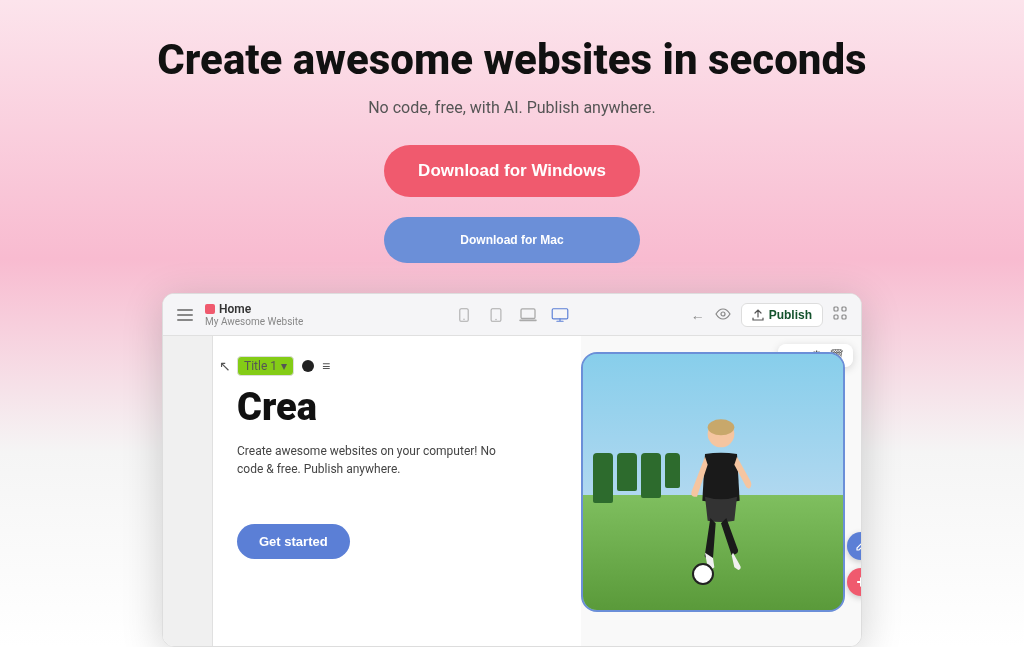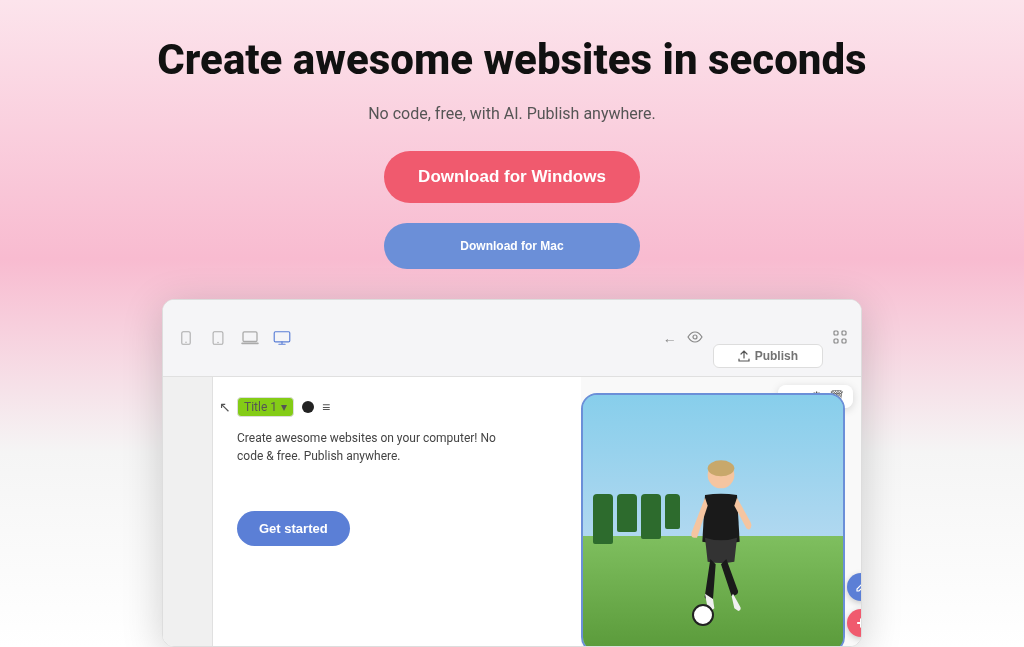--- a/index.html
+++ b/index.html
@@ -19,21 +19,21 @@
     .headline {
       font-size: 42px;
       font-weight: 800;
       color: #111;
       text-align: center;
       line-height: 1.15;
       max-width: 800px;
     }
 
     .subtitle {
-      margin-top: 20px;
+      margin-top: 14px;
       font-size: 16px;
       color: #555;
       text-align: center;
     }
 
     .buttons {
       display: flex;
       gap: 20px;
       margin-top: 28px;
       flex-direction: column;
@@ -174,26 +174,25 @@
       cursor: pointer;
     }
 
     .publish-btn {
       display: flex;
       align-items: center;
       gap: 5px;
       background: #fff;
       border: 1px solid #ddd;
       border-radius: 6px;
-      padding: 4px 24px;
+      padding: 4px 10px;
       font-size: 12px;
       font-weight: 600;
       cursor: pointer;
-      color: #737373;
-      margin-top: 36px;
+      color: #14532d;
     }
 
     .grid-icon {
       font-size: 14px;
       color: #888;
       cursor: pointer;
     }
 
     
     .editor-content {
@@ -421,20 +420,36 @@
 
 <div class="buttons">
   <button class="btn-windows">Download for Windows</button>
   <button class="btn-mac">Download for Mac</button>
 </div>
 
 <div class="browser-wrap">
 
   <div class="browser-bar">
 
+    <div class="browser-bar-left">
+
+      <div class="hamburger-icon">
+        <span></span>
+          <span></span>
+          <span></span>
+      </div>
+
+      <div class="tab-info">
+        <div class="tab-title">
+          <div class="tab-icon"></div>
+          <span>Home</span>
+        </div>
+        <div class="tab-subtitle">My Awesome Website</div>
+      </div>
+    </div>
 
     <div class="browser-bar-center">
 
       <div class="device-icon">
         <svg viewBox="0 0 14 20" fill="none" xmlns="http://www.w3.org/2000/svg">
           <rect x="1" y="1" width="12" height="18" rx="2" stroke="#aaa" stroke-width="1.5"></rect>
           <circle cx="7" cy="16" r="1" fill="#aaa"></circle>
         </svg>
       </div>
 
@@ -497,20 +512,21 @@
         <span class="cursor-indicator">↖</span>
         <div class="title-badge">
           <span>Title 1</span>
           <span>▾</span>
         </div>
         <div class="color-dot"></div>
         <div class="align-icon">≡</div>
       </div>
 
       
+      <div class="editor-heading">Crea</div>
 
       
       <p class="editor-para">Create awesome websites on your computer! No code &amp; free. Publish anywhere.</p>
 
       
       <button class="get-started-btn">Get started</button>
     </div>
 
     <div class="editor-image-area">
 

